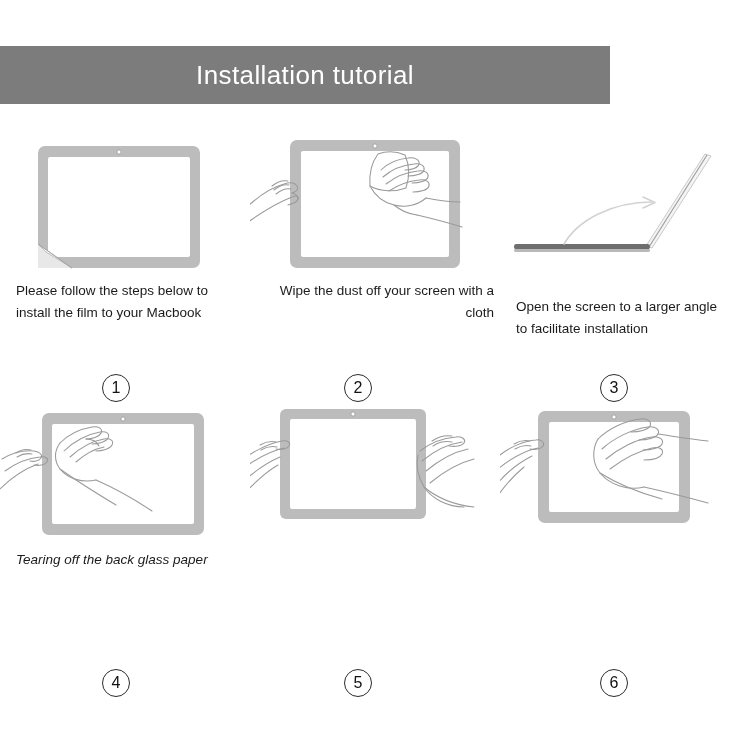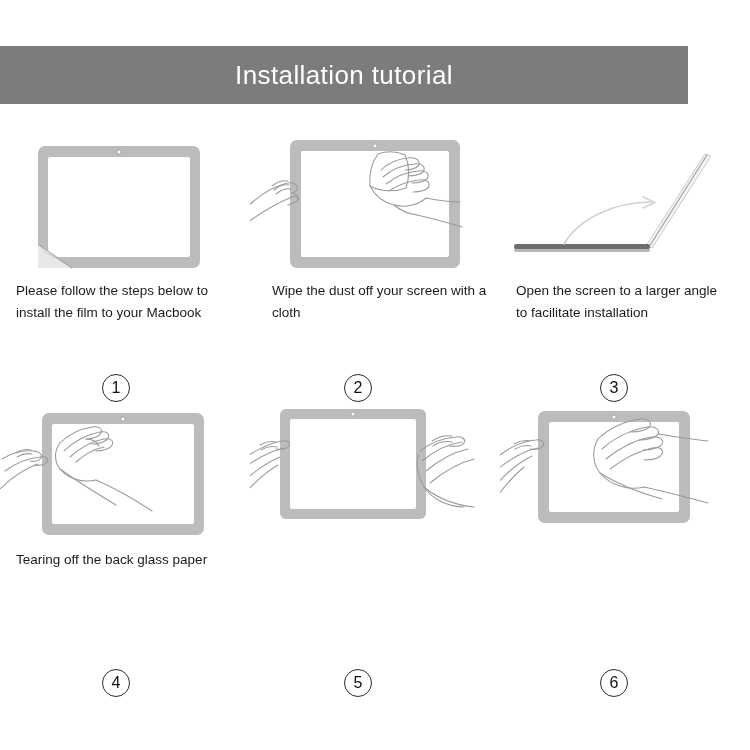--- a/index.html
+++ b/index.html
@@ -19,21 +19,21 @@
     position: absolute;
     inset: 0;
     background: #ffffff;
   }
 
   
   .banner {
     position: absolute;
     left: 0;
     top: 46px;
-    width: 688px;
+    width: 610px;
     height: 58px;
     background: #7c7c7c;
     display: flex;
     align-items: center;
     justify-content: center;
   }
   .banner-title {
     color: #ffffff;
     font-size: 26px;
     font-weight: 400;
@@ -67,23 +67,23 @@
     position: absolute;
     left: 0;
     right: 0;
     top: 148px;
     padding: 0 12px 0 16px;
     box-sizing: border-box;
     font-size: 13.5px;
     line-height: 21.5px;
     color: #1b1b1b;
   }
-  .row2 .caption { top: 142px; }
-  .step-col2 .caption { padding-left: 22px; padding-right: 6px; }
-  .step-col3 .caption { padding-left: 16px; padding-right: 20px; }
+  .row2 .caption { top: 142px; font-style: italic; }
+  .step-col2 .caption { padding-left: 22px; padding-right: 6px; text-align: right; }
+  .step-col3 .caption { padding-left: 16px; padding-right: 20px; margin-top: 16px; }
 
   .num {
     position: absolute;
     left: 0;
     right: 0;
     display: flex;
     justify-content: center;
   }
   .row1 .num { top: 242px; }
   .row2 .num { top: 262px; }

